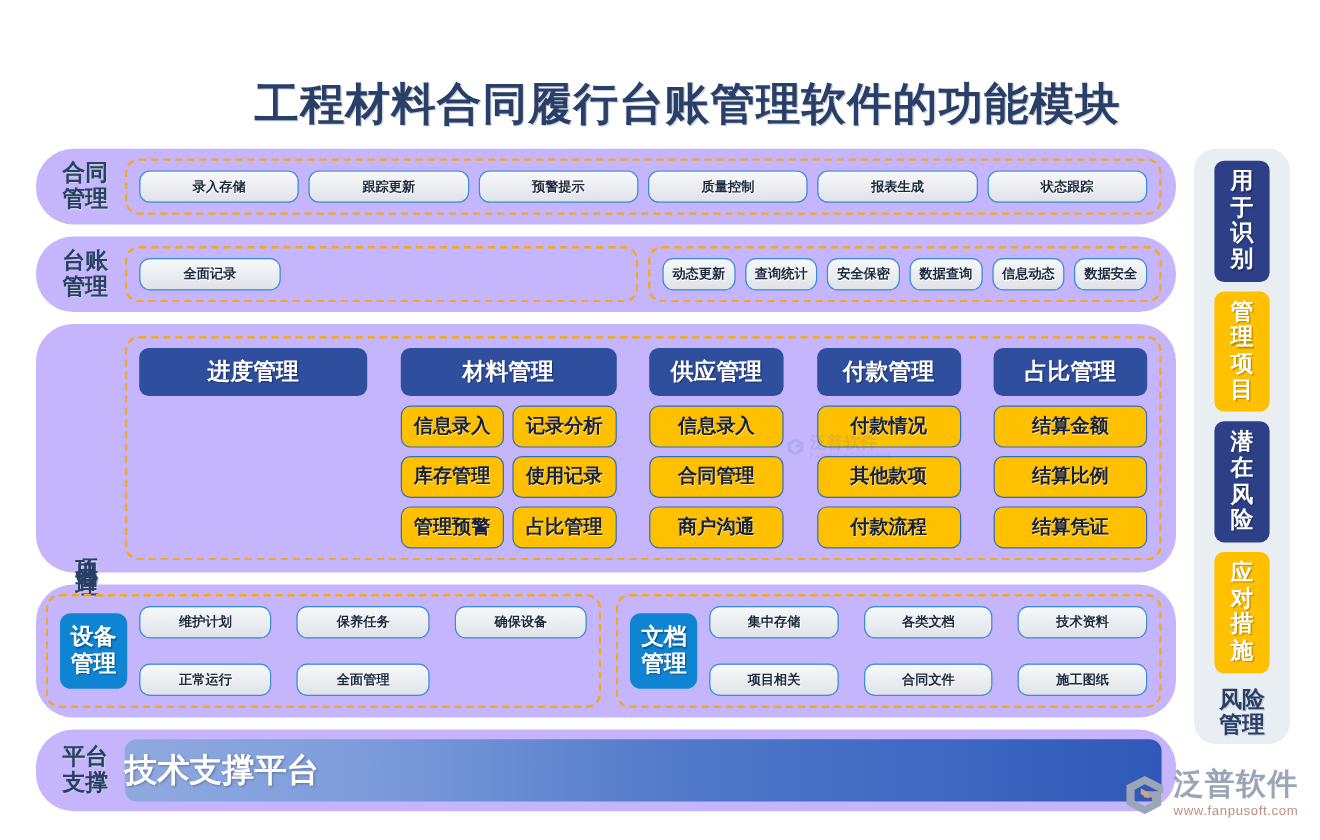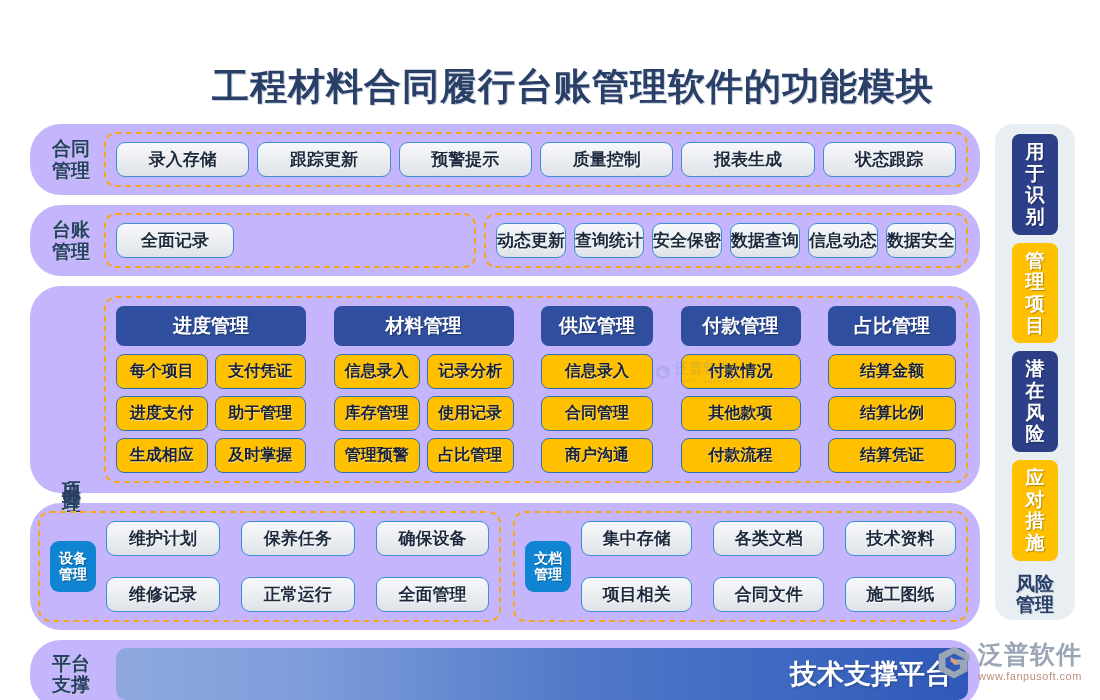--- a/index.html
+++ b/index.html
@@ -52,21 +52,21 @@
     display: flex;
     align-items: center;
   }
 
   
   .pill {
     border: 1.6px solid #3a8fd4;
     border-radius: 9px;
     background: linear-gradient(180deg, #f7f8fa 0%, #dfe3e8 100%);
     color: #1d2a3d;
-    font-size: 17px; font-weight: bold;
+    font-size: 11px; font-weight: bold;
     padding: 5px 0;
     text-align: center;
     white-space: nowrap;
     text-shadow: 0.6px 0.6px 0 #ffffff;
   }
 
   
   .row-items { display: flex; width: 100%; justify-content: space-between; gap: 8px; }
   .row-items .pill { flex: 1; }
 
@@ -128,43 +128,42 @@
     border: 2px dashed #f5a623;
     border-radius: 12px;
     padding: 8px 10px;
     display: flex; align-items: center; gap: 10px;
   }
   .eq-group { flex: 1.02; }
   .doc-group { flex: 1; }
   .blue-tag {
     background: #0f84d3;
     color: #fff;
-    font-size: 14px; font-weight: bold;
+    font-size: 19px; font-weight: bold;
     border-radius: 9px;
     padding: 10px 9px;
     line-height: 1.12;
     text-align: center;
     white-space: nowrap;
     text-shadow: 1px 1px 1px rgba(0,0,0,.3);
   }
   .blue-tag span { display:block; }
   .tag-grid { display: grid; grid-template-columns: repeat(3, 1fr); gap: 21px; flex: 1; }
 
   
   .plat-panel { padding: 8px 12px 8px 8px; margin-bottom: 0; }
   .plat-bar {
     flex: 1;
     background: linear-gradient(90deg, #8fa9df 0%, #7f9ddb 22%, #4f78c8 55%, #3f69c2 78%, #2f58b8 100%);
     border-radius: 10px;
-    text-align: right;
+    text-align: left;
     color: #ffffff;
     font-size: 27px; font-weight: bold;
-    padding: 8px 16px;
+    padding: 8px 0;
     text-shadow: 1px 1px 2px rgba(0,0,0,.28);
-    margin-left: 12px;
   }
 
   
   .right-col {
     position: absolute; left: 995px; top: 124px; width: 80px; height: 496px;
     background: #e9eef3;
     border-radius: 18px;
     display: flex; flex-direction: column; align-items: center;
     padding: 10px 0 6px 0;
     gap: 8px;
@@ -255,28 +254,20 @@
 
     <div class="panel proj-panel">
       <div class="proj-label">
         <div class="vert">项目管理</div>
       </div>
       <div class="dashed">
         <div class="proj-cols">
 
           <div class="proj-col col-w-progress">
             <div class="col-head">进度管理</div>
-            <div class="col-grid g2">
-              <div class="ybtn">每个项目</div>
-              <div class="ybtn">支付凭证</div>
-              <div class="ybtn">进度支付</div>
-              <div class="ybtn">助于管理</div>
-              <div class="ybtn">生成相应</div>
-              <div class="ybtn">及时掌握</div>
-            </div>
           </div>
 
           <div class="proj-col col-w-material">
             <div class="col-head">材料管理</div>
             <div class="col-grid g2">
               <div class="ybtn">信息录入</div>
               <div class="ybtn">记录分析</div>
               <div class="ybtn">库存管理</div>
               <div class="ybtn">使用记录</div>
               <div class="ybtn">管理预警</div>
@@ -320,21 +311,20 @@
 
         <div class="eqdoc-group eq-group">
           <div class="blue-tag">
             <span>设备</span>
             <span>管理</span>
           </div>
           <div class="tag-grid">
             <div class="pill">维护计划</div>
             <div class="pill">保养任务</div>
             <div class="pill">确保设备</div>
-            <div class="pill">维修记录</div>
             <div class="pill">正常运行</div>
             <div class="pill">全面管理</div>
           </div>
         </div>
 
         <div class="eqdoc-group doc-group">
           <div class="blue-tag">
             <span>文档</span>
             <span>管理</span>
           </div>

